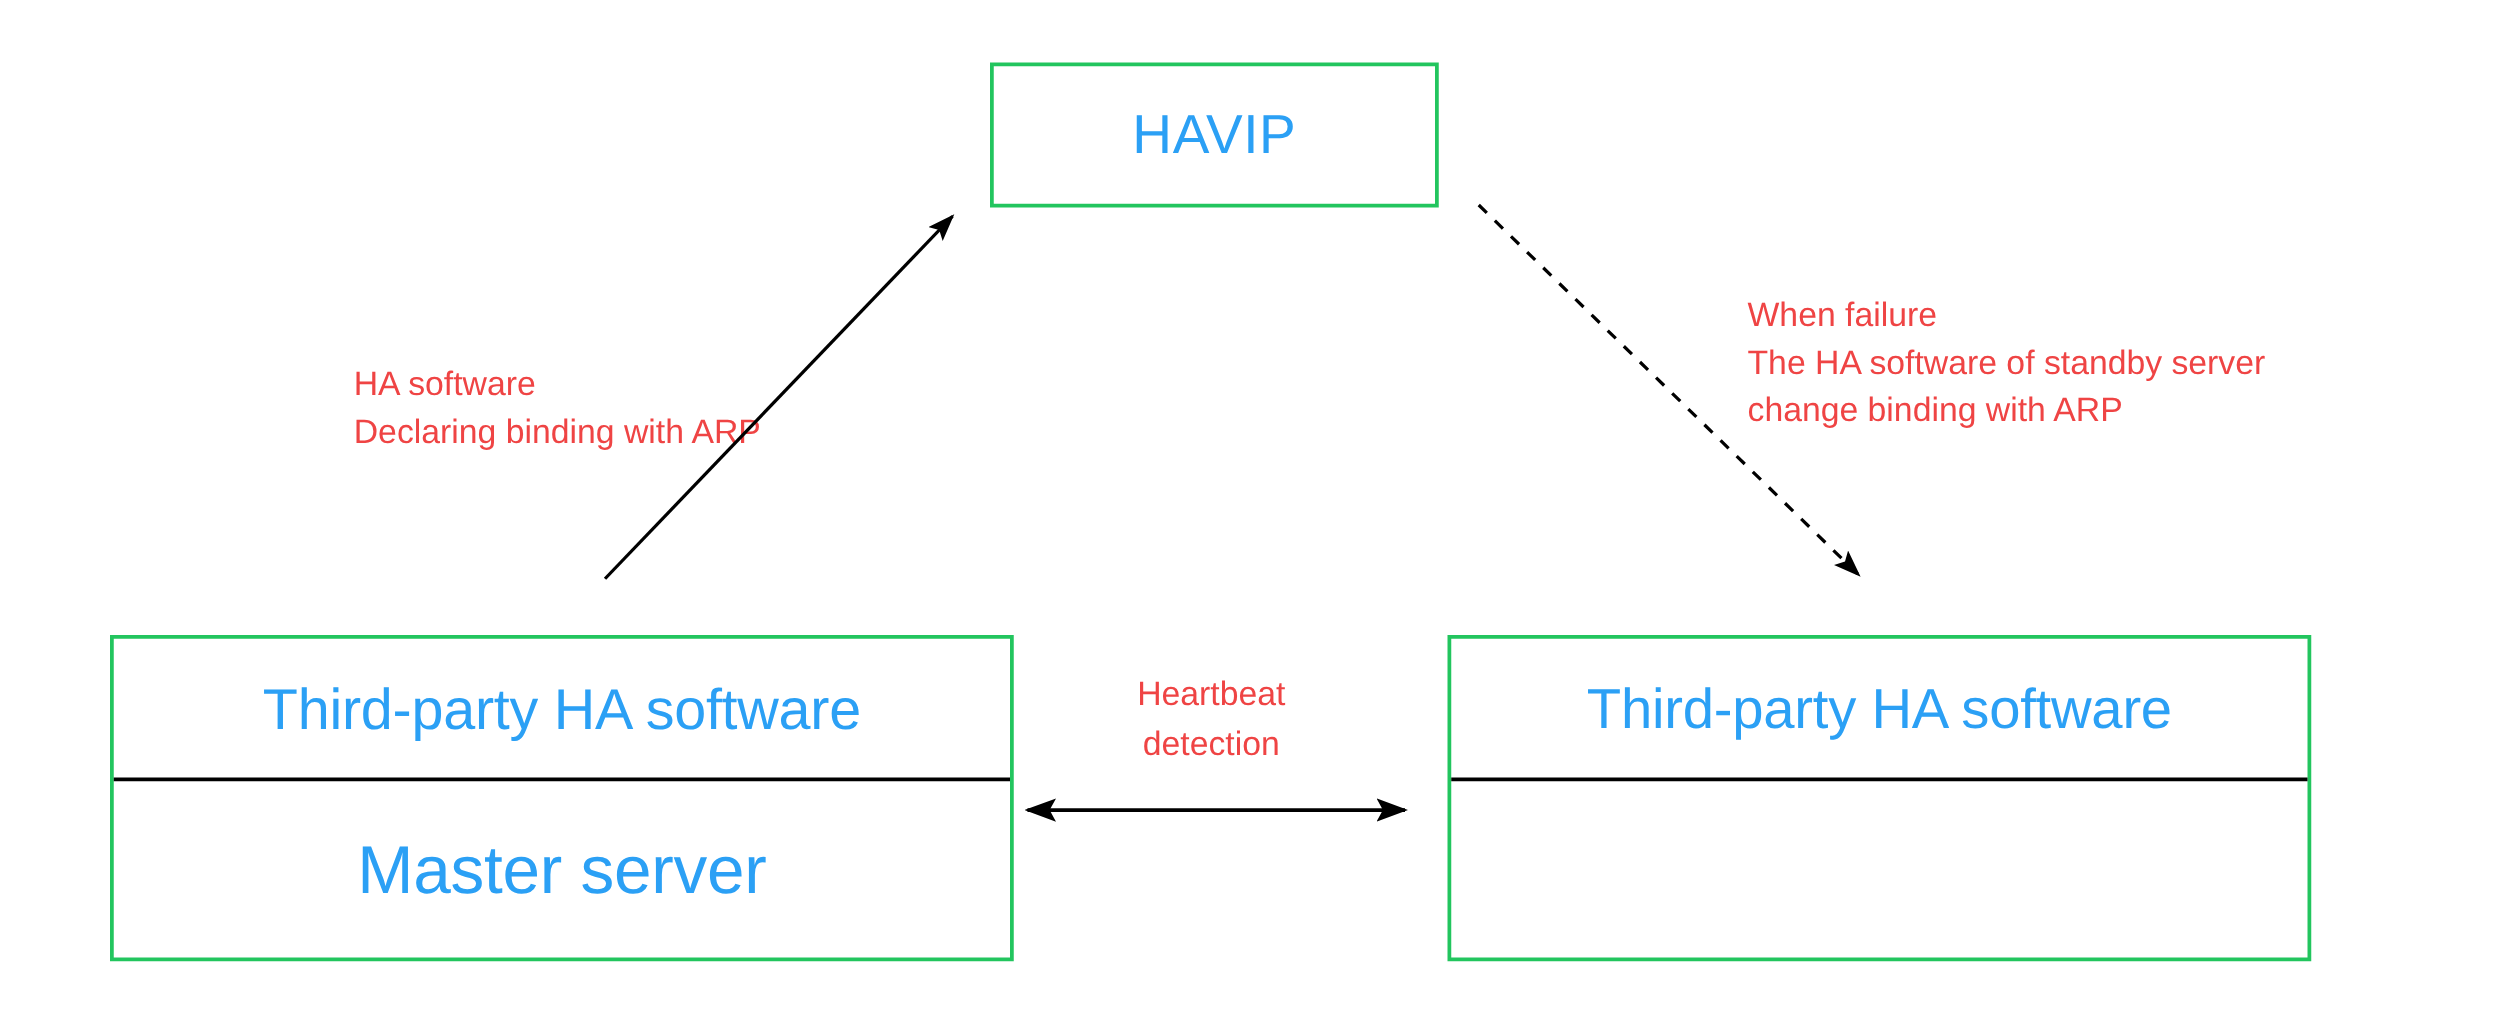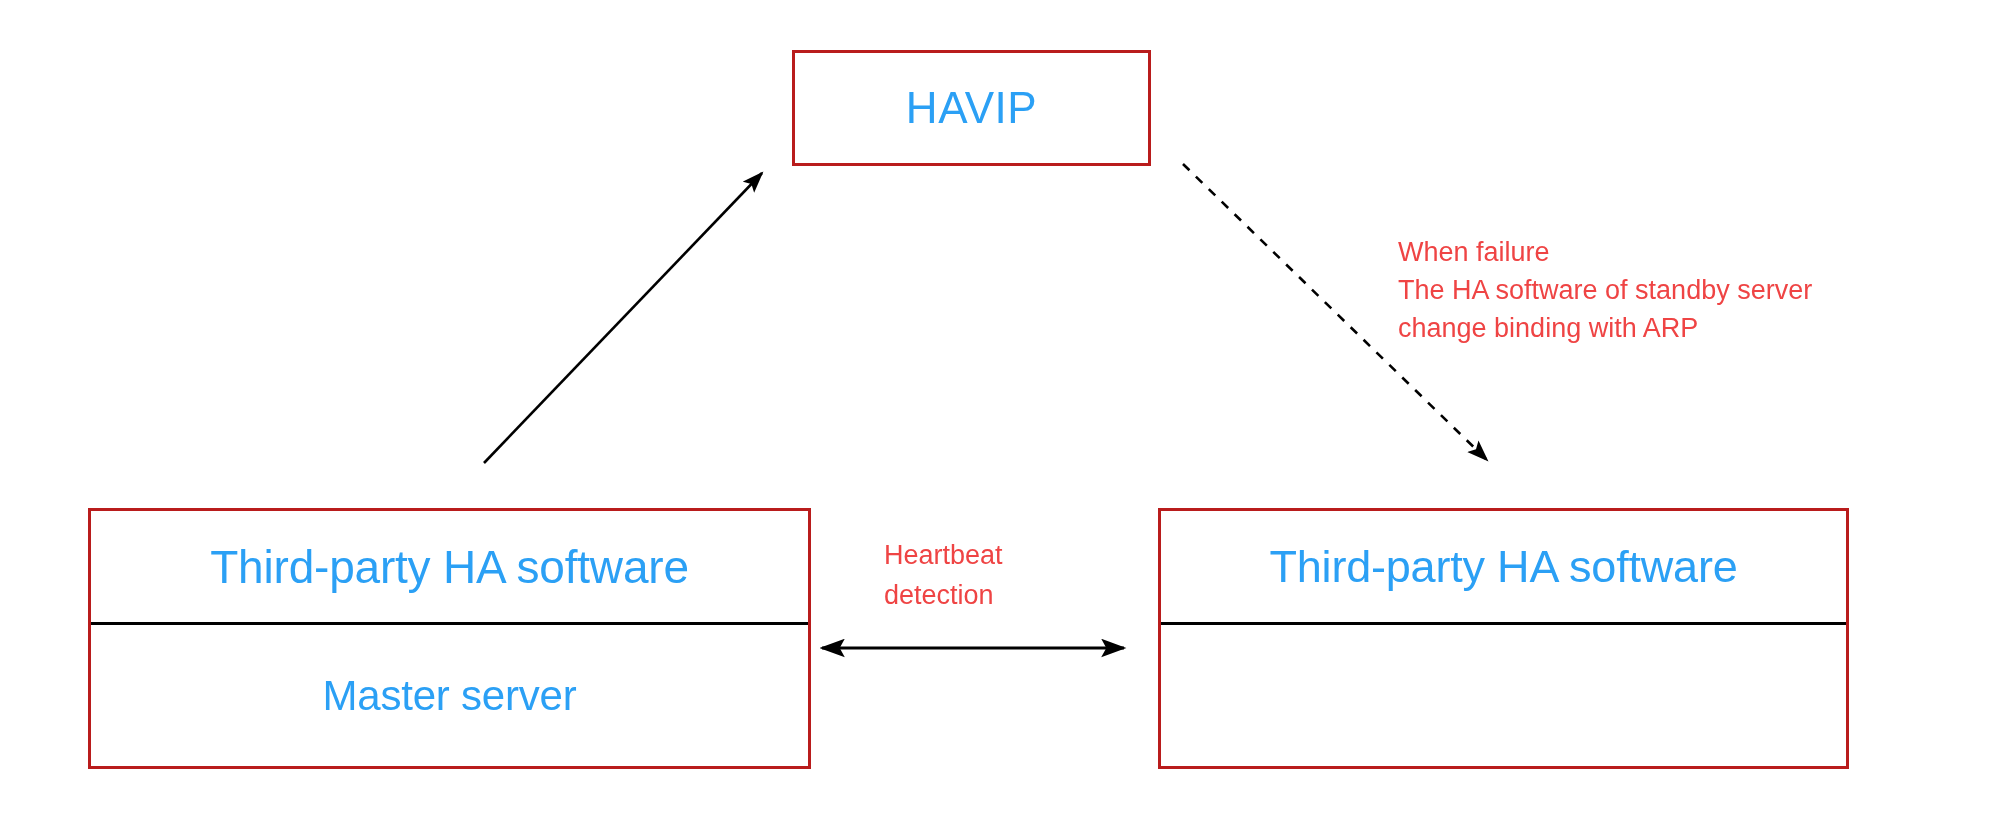--- a/index.html
+++ b/index.html
@@ -16,21 +16,21 @@
     width: 1999px;
     height: 822px;
     background: #ffffff;
     overflow: hidden;
   }
 
   
   .node-box {
     position: absolute;
     box-sizing: border-box;
-    border: 3px solid #b91c1c;
+    border: 3px solid #22c55e;
     background: #ffffff;
     display: flex;
     flex-direction: column;
   }
   .node-cell {
     flex: 1 1 auto;
     display: flex;
     align-items: center;
     justify-content: center;
     color: #2ba0f5;
@@ -66,21 +66,21 @@
     width: 691px;
     height: 261px;
   }
   #master-box .cell-top,
   #standby-box .cell-top {
     flex: 0 0 111px;
     font-size: 46px;
   }
   #master-box .cell-bottom,
   #standby-box .cell-bottom {
-    font-size: 42px;
+    font-size: 54px;
   }
   #standby-box .cell-top { font-size: 45px; }
 
   
   .caption {
     position: absolute;
     color: #ef4444;
     font-size: 27px;
     line-height: 38px;
     white-space: pre-line;
@@ -89,20 +89,21 @@
     left: 283px;
     top: 288px;
   }
   #right-caption {
     left: 1398px;
     top: 233px;
   }
   #heartbeat-caption {
     left: 884px;
     top: 535px;
+    text-align: center;
     width: 170px;
     line-height: 40px;
   }
 
   
   #arrow-layer {
     position: absolute;
     left: 0;
     top: 0;
     width: 1999px;
@@ -123,20 +124,22 @@
     <div class="node-cell cell-top">Third-party HA software</div>
     <div class="node-divider"></div>
     <div class="node-cell cell-bottom">Master server</div>
   </div>
 
   <div class="node-box" id="standby-box">
     <div class="node-cell cell-top">Third-party HA software</div>
     <div class="node-divider"></div>
   </div>
 
+  <div class="caption" id="left-caption">HA software
+Declaring binding with ARP</div>
 
   <div class="caption" id="right-caption">When failure
 The HA software of standby server
 change binding with ARP</div>
 
   <div class="caption" id="heartbeat-caption">Heartbeat
 detection</div>
 
   <svg id="arrow-layer" viewBox="0 0 1999 822">
     <defs>

